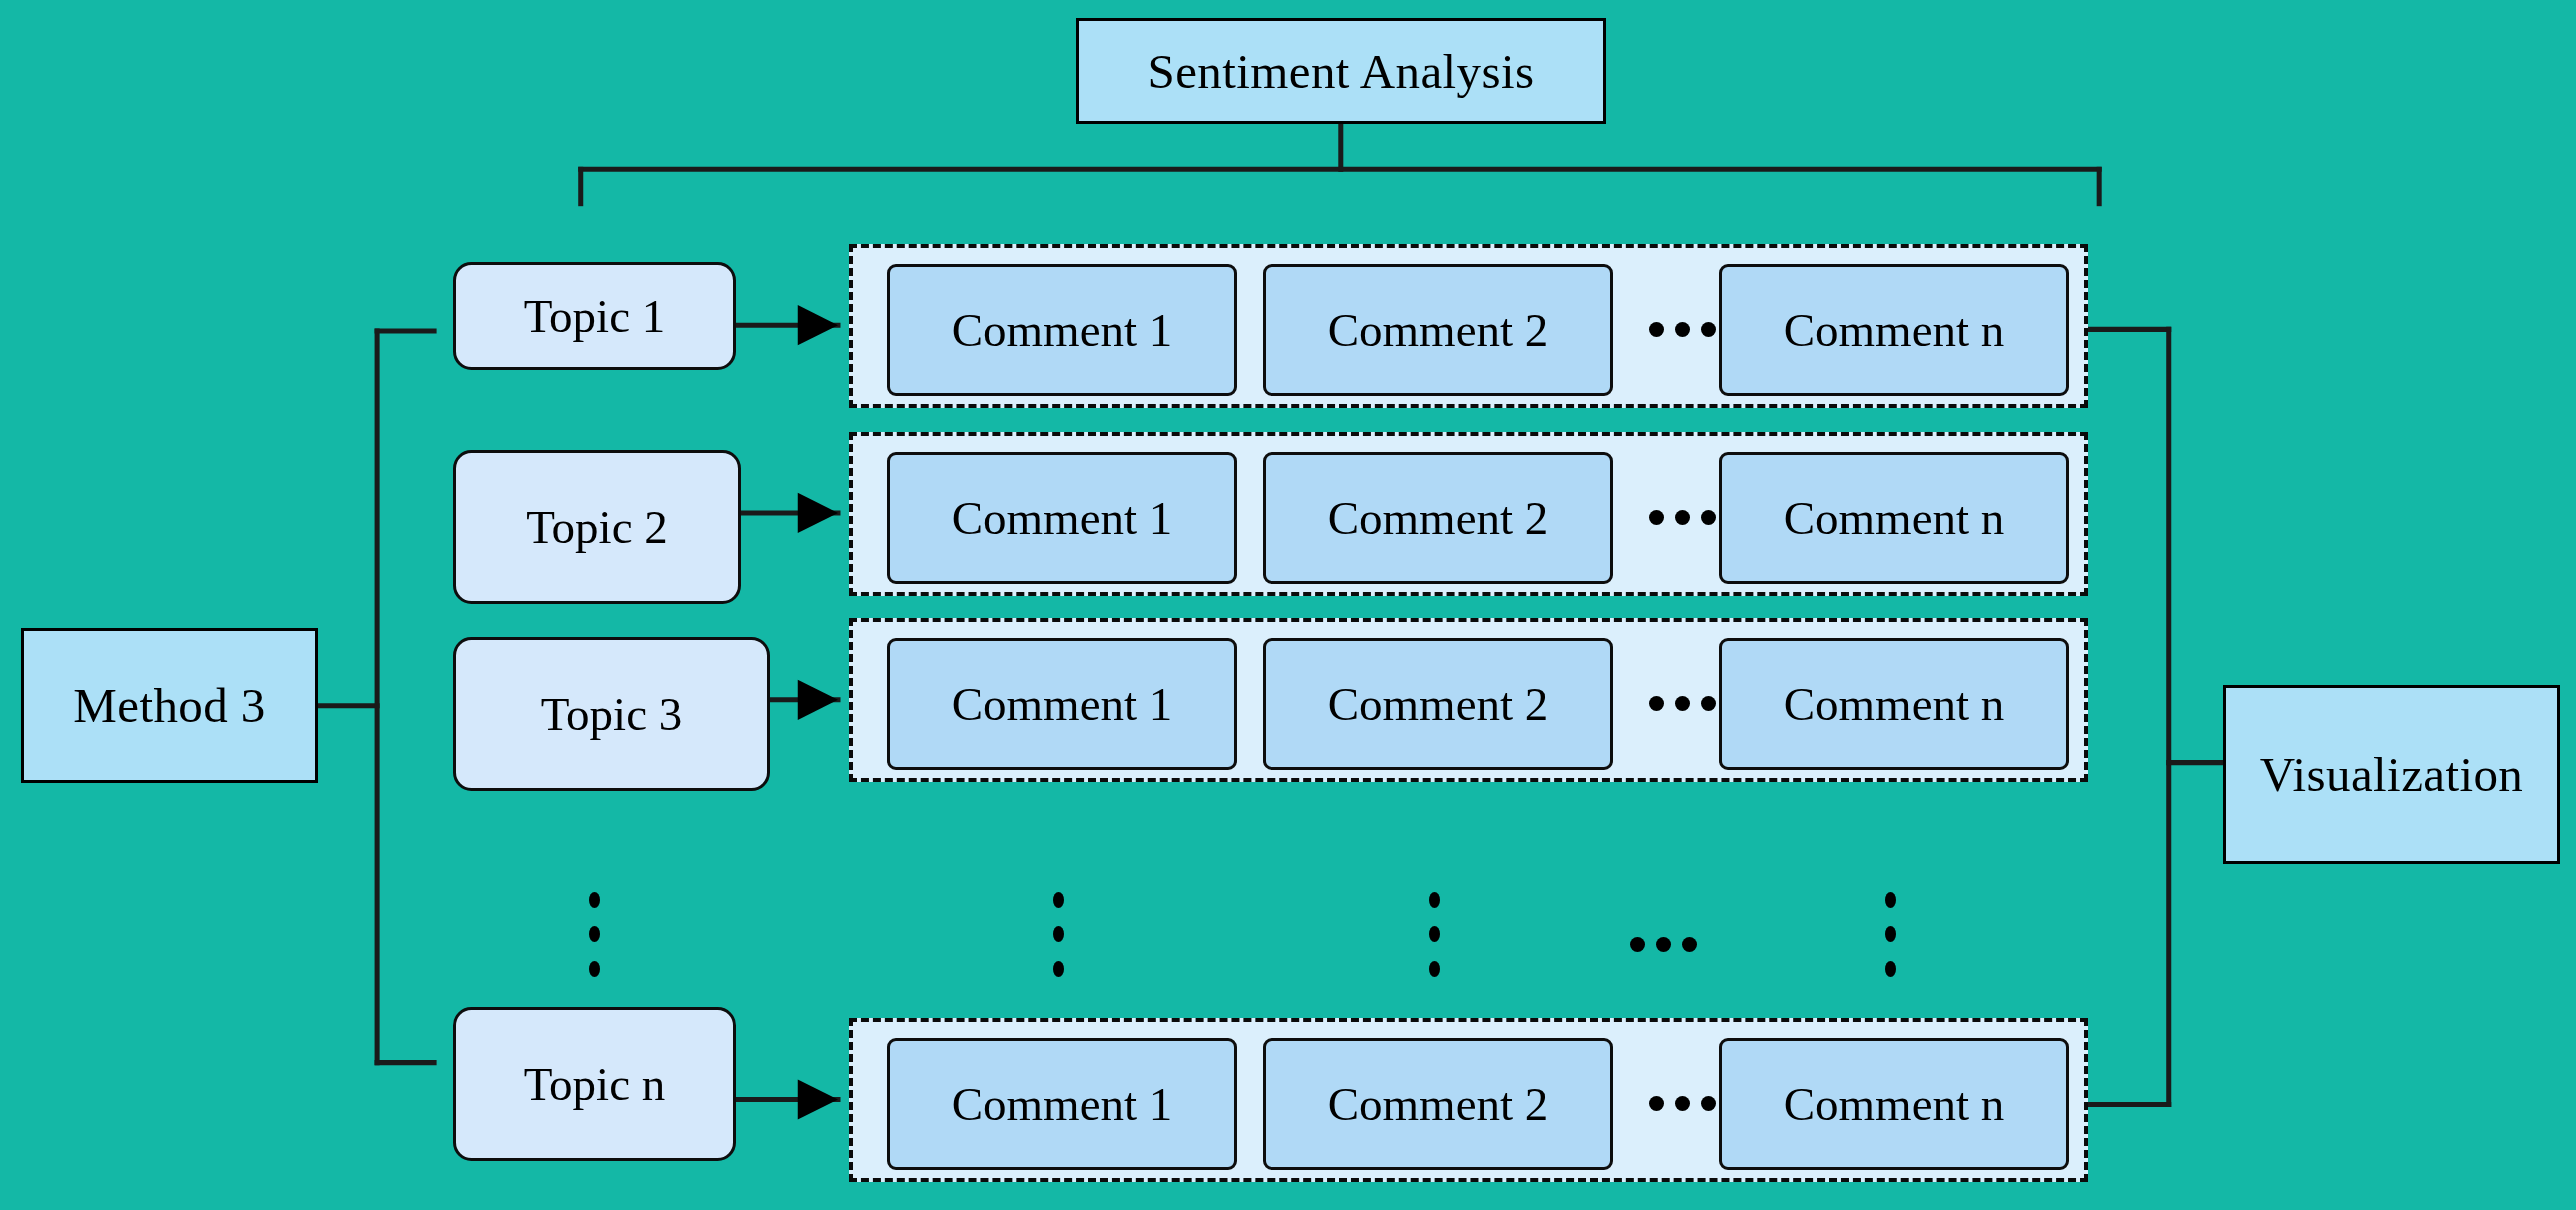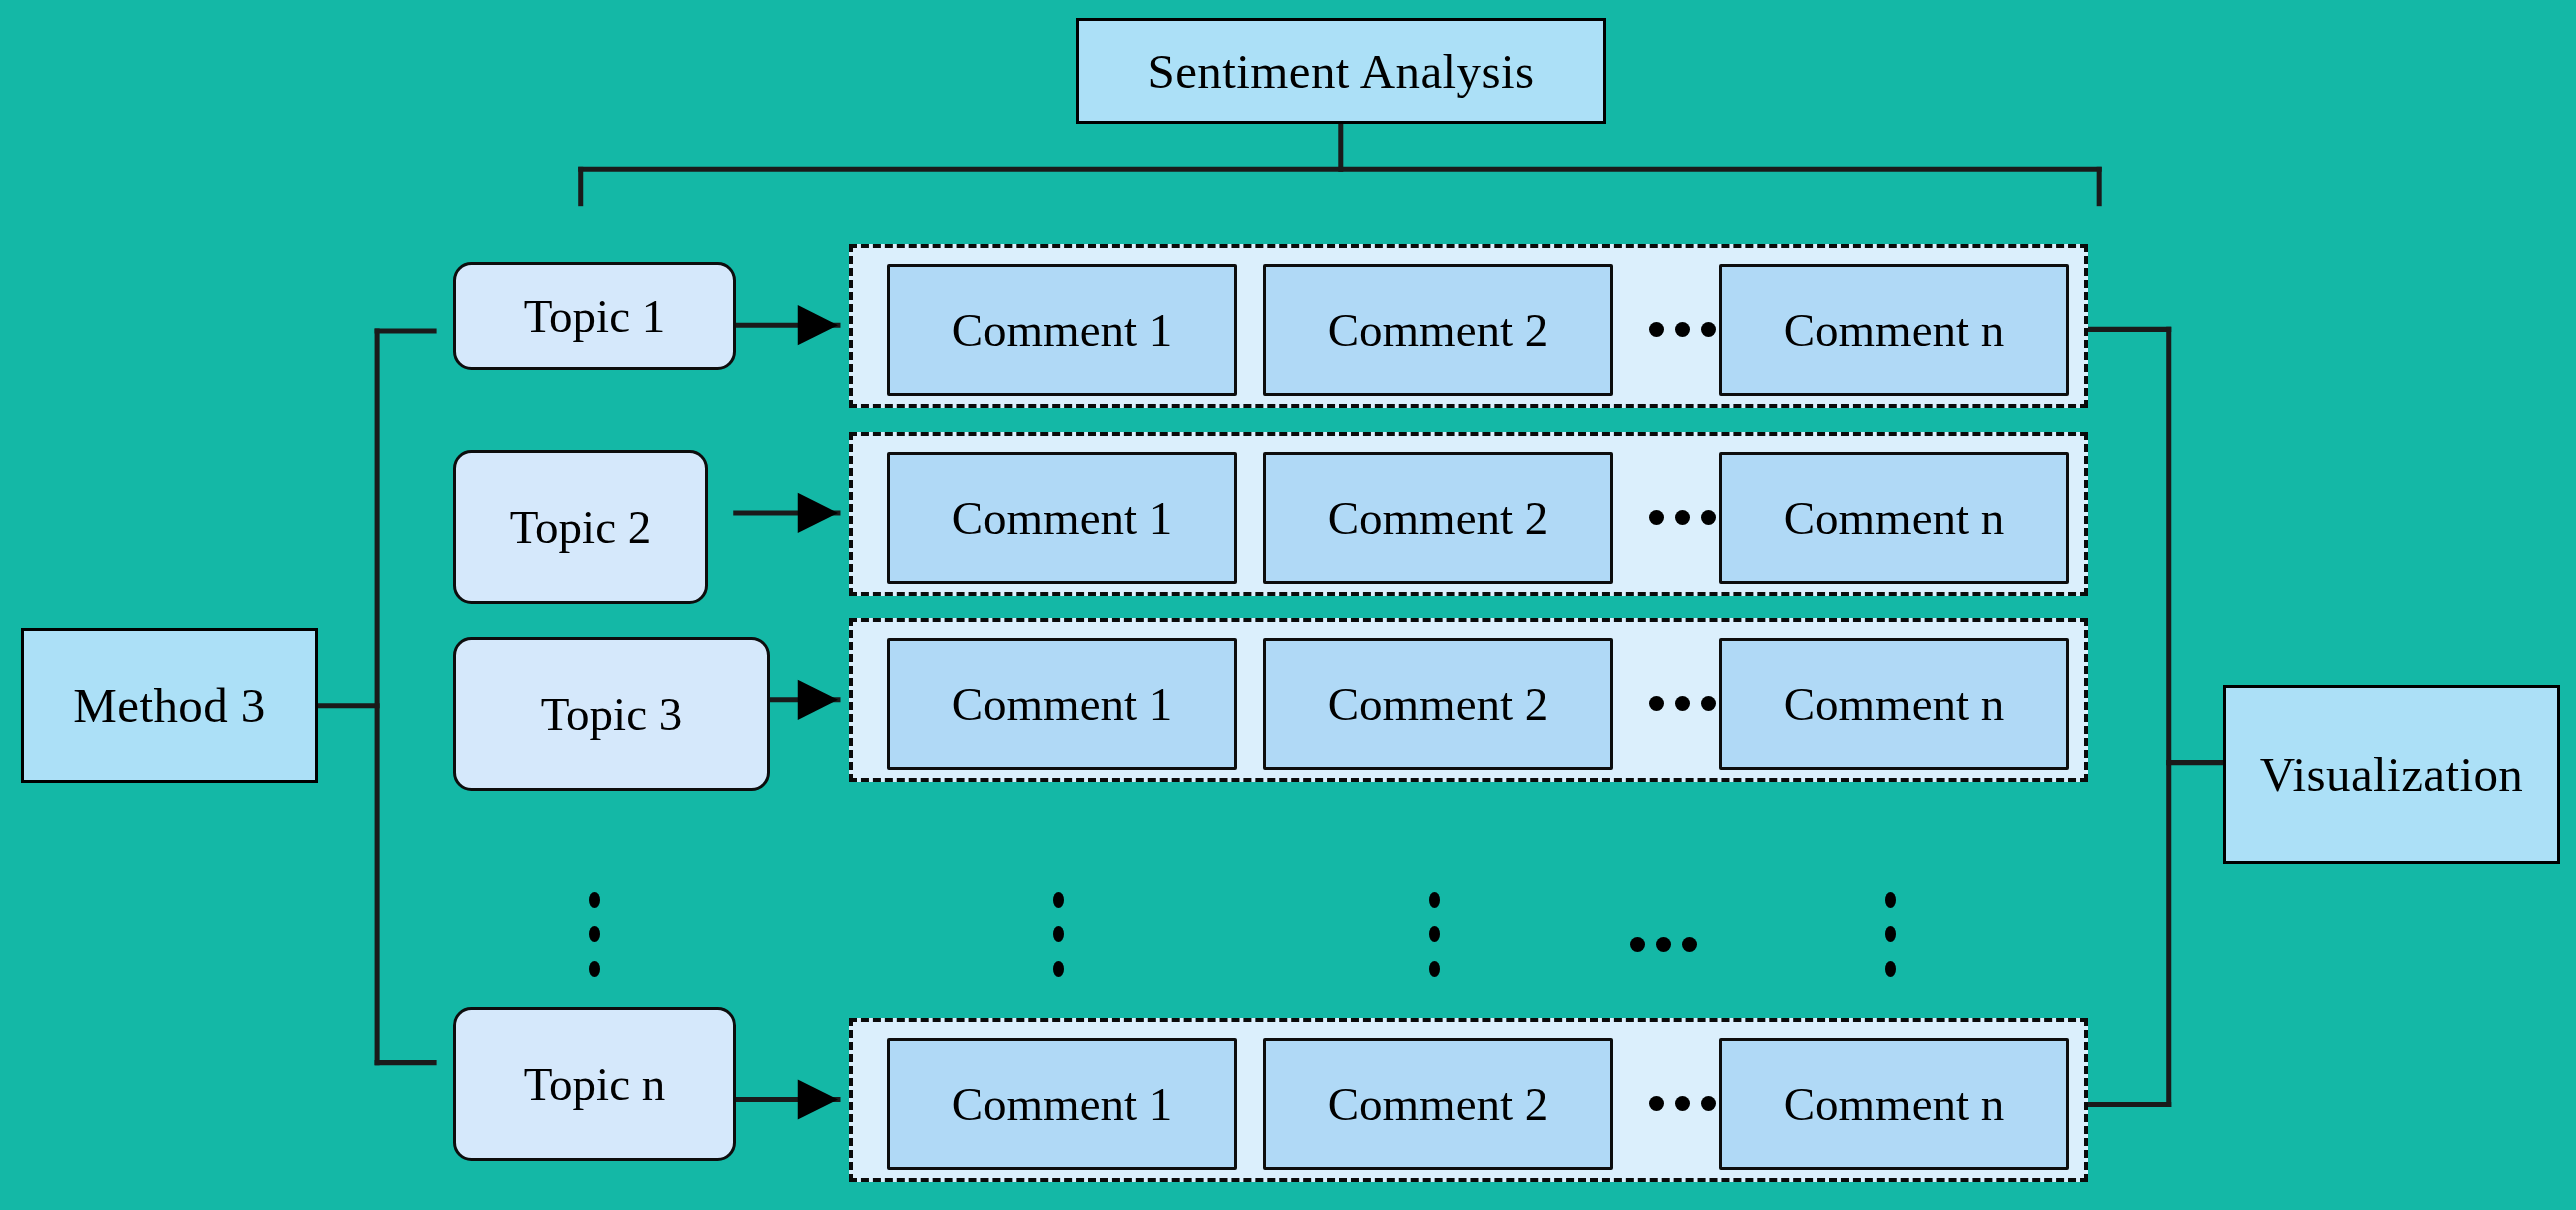--- a/index.html
+++ b/index.html
@@ -60,21 +60,21 @@
     position: absolute;
     box-sizing: border-box;
     background: #dbeffc;
     border: 4.2px dashed #0b0b0b;
   }
   .comment-node {
     position: absolute;
     box-sizing: border-box;
     background: #b0d9f6;
     border: 3.4px solid #0d0d0d;
-    border-radius: 2px;
+    border-radius: 9px;
     display: flex;
     align-items: center;
     justify-content: center;
     color: #000000;
     font-size: 47px;
     line-height: 1;
     white-space: nowrap;
   }
 
   
@@ -143,21 +143,21 @@
     </g>
   </svg>
 
   <div class="sq-node" style="left:1076px; top:18.4px; width:530px; height:106px;">Sentiment Analysis</div>
 
   <div class="sq-node" style="left:21px; top:628px; width:297px; height:155px;">Method 3</div>
 
   <div class="sq-node" style="left:2223px; top:685px; width:337px; height:179px;">Visualization</div>
 
   <div class="topic-node" style="left:453px; top:262px; width:283px; height:108px;">Topic 1</div>
-  <div class="topic-node" style="left:453px; top:450px; width:255px; height:154px;">Topic 2</div>
+  <div class="topic-node" style="left:453px; top:450px; width:288px; height:154px;">Topic 2</div>
   <div class="topic-node" style="left:453px; top:637px; width:317px; height:154px;">Topic 3</div>
   <div class="topic-node" style="left:453px; top:1007px; width:283px; height:154px;">Topic n</div>
 
   <div class="comment-group" style="left:849px; top:244px; width:1239px; height:164px;">
     <div class="comment-node" style="left:34px; top:16px; width:350px; height:132px;">Comment 1</div>
     <div class="comment-node" style="left:410px; top:16px; width:350px; height:132px;">Comment 2</div>
     <div class="h-ellipsis" style="left:796px; top:74px;">
       <i></i>
         <i></i>
         <i></i>

